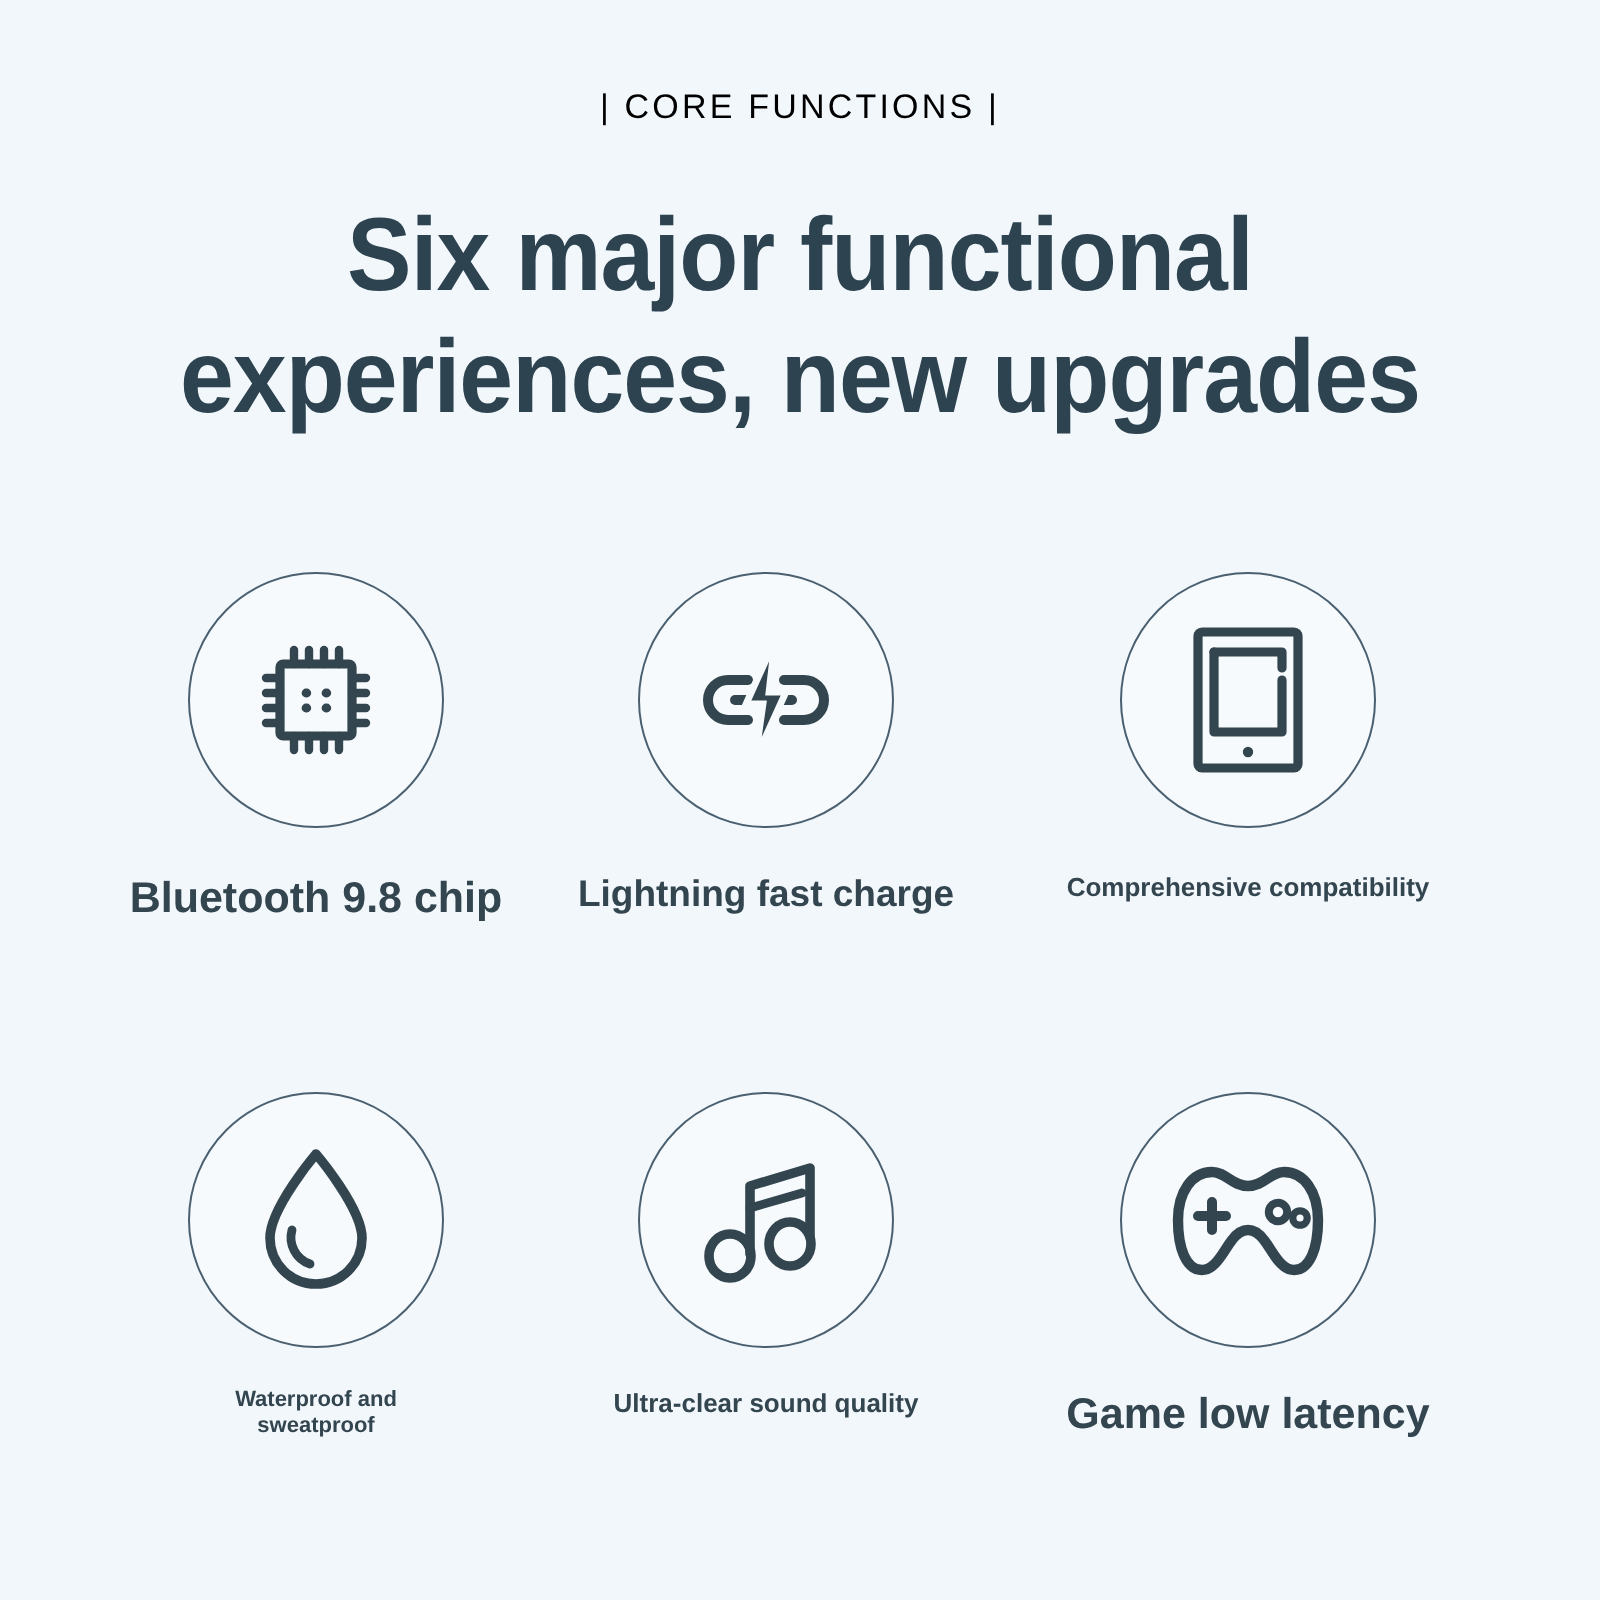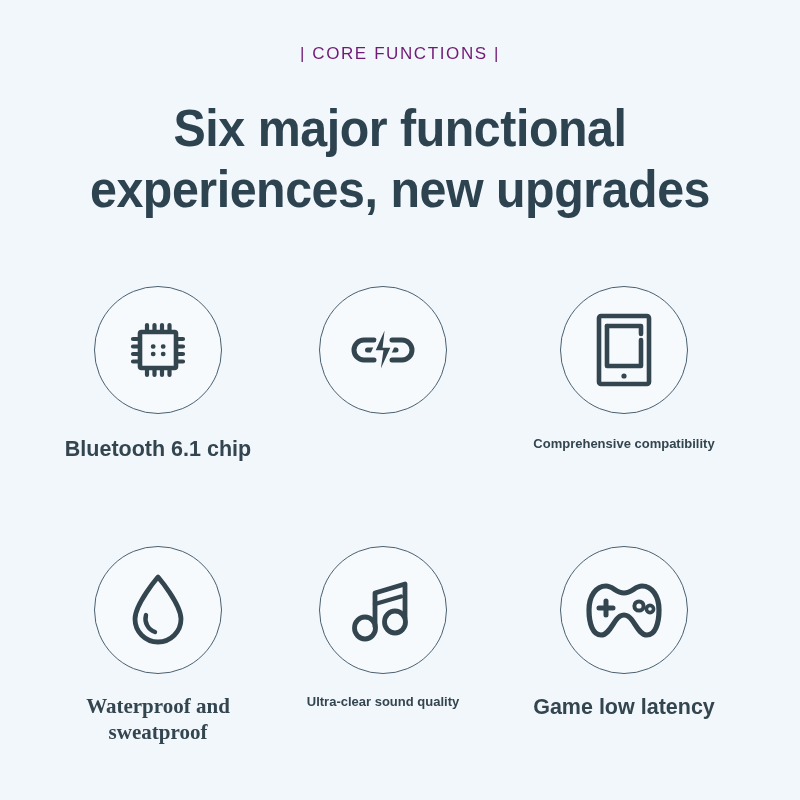--- a/index.html
+++ b/index.html
@@ -10,21 +10,21 @@
     overflow:hidden;
     position:relative;
   }
 
   .eyebrow {
     position:absolute;
     top:44px; left:0; width:100%;
     text-align:center;
     font-size:17px;
     letter-spacing:1.6px;
-    color:#701a75;
+    color:#000000;
     font-weight:400;
     white-space:nowrap;
   }
 
   .headline {
     position:absolute;
     top:98px; left:0; width:100%;
     text-align:center;
     color:#2d4350;
     font-weight:bold;
@@ -65,21 +65,21 @@
 
   .label {
     margin-top:22px;
     color:#33454f;
     font-weight:bold;
     line-height:1.22;
     white-space:pre-line;
   }
   .sz-lg { font-size:21.5px; }
   .sz-md { font-size:18.5px; }
-  .sz-sm { font-size:21px;font-family:Liberation Serif, serif; }
+  .sz-sm { font-size:11px; }
   .sz-xs { font-size:13px; }
 
   .row2 .label { margin-top:20px; }
 </style>
 </head>
 <body>
 
 <div class="eyebrow">|  CORE FUNCTIONS  |</div>
 
 <div class="headline">
@@ -99,35 +99,36 @@
             <path d="M26 19v-7M33.5 19v-7M41 19v-7M48.5 19v-7"></path>
             <path d="M26 55v7M33.5 55v7M41 55v7M48.5 55v7"></path>
             <path d="M19 26h-7M19 33.5h-7M19 41h-7M19 48.5h-7"></path>
             <path d="M55 26h7M55 33.5h7M55 41h7M55 48.5h7"></path>
           </g>
           <g stroke-width="4.4" stroke-linecap="round">
             <path d="M32 33.5h0.4M42 33.5h0.4M32 41h0.4M42 41h0.4"></path>
           </g>
         </svg>
       </div>
-      <div class="label sz-lg">Bluetooth 6.1 chip</div>
+      <div class="label sz-lg">Bluetooth 9.8 chip</div>
     </div>
 
     <div class="cell c1">
       <div class="circle">
         <svg width="80" height="76" viewBox="0 0 80 76" fill="none">
           <g stroke="#33454f" stroke-width="5" stroke-linecap="round" fill="none">
             <path d="M31 28H21a10 10 0 0 0 0 20h10"></path>
             <path d="M49 28h10a10 10 0 0 1 0 20H49"></path>
             <path d="M24.5 38h9"></path>
             <path d="M53 38h-8"></path>
           </g>
           <path d="M44.5 8 L30 40 H38.5 L34.5 68 L50 34 H41.5 Z" fill="#33454f" stroke="#f6fafd" stroke-width="3.4"></path>
         </svg>
       </div>
+      <div class="label sz-md">Lightning fast charge</div>
     </div>
 
     <div class="cell c2">
       <div class="circle">
         <svg width="62" height="78" viewBox="0 0 62 78" fill="none" stroke="#33454f" stroke-width="4.6" stroke-linejoin="round">
           <rect x="6" y="5" width="50" height="68" rx="2"></rect>
           <path d="M14 15h34v8" stroke-linecap="round"></path>
           <path d="M48 29v26H14V15" stroke-linecap="round"></path>
           <circle cx="31" cy="65" r="2.6" fill="#33454f" stroke="none"></circle>
         </svg>

